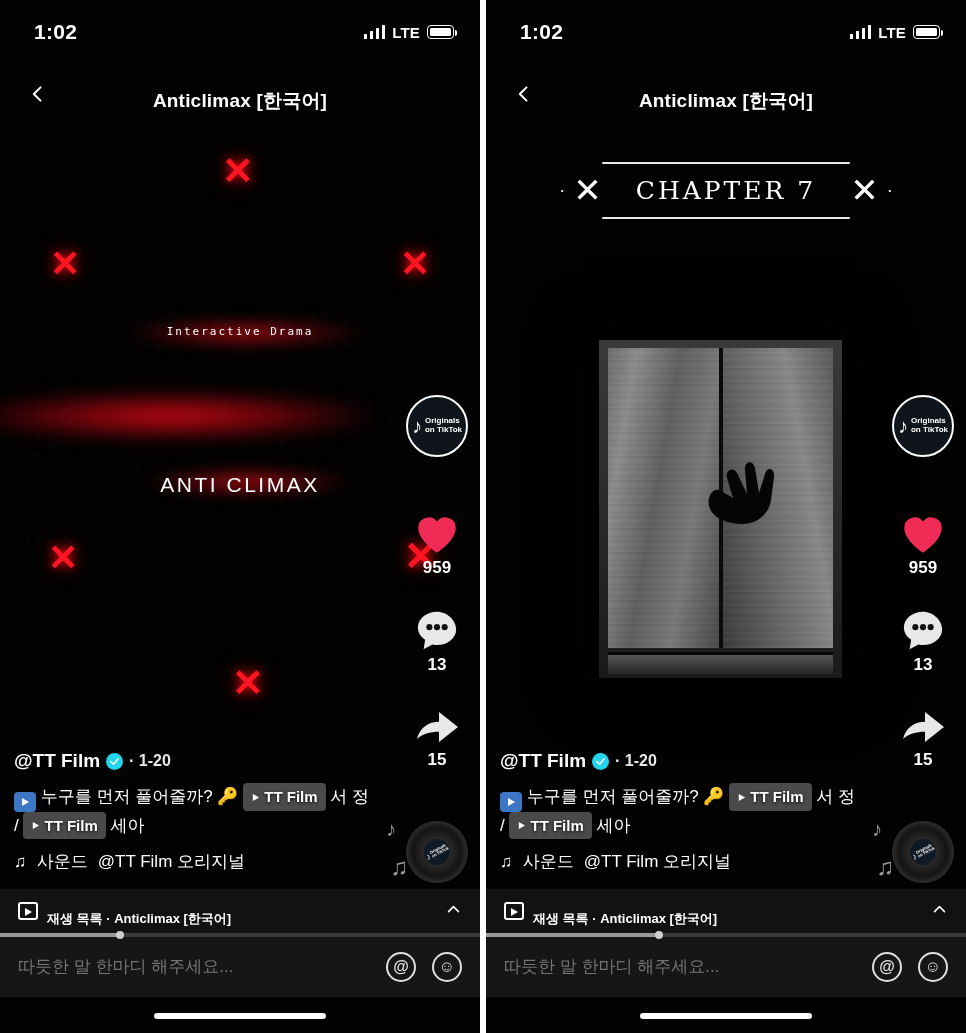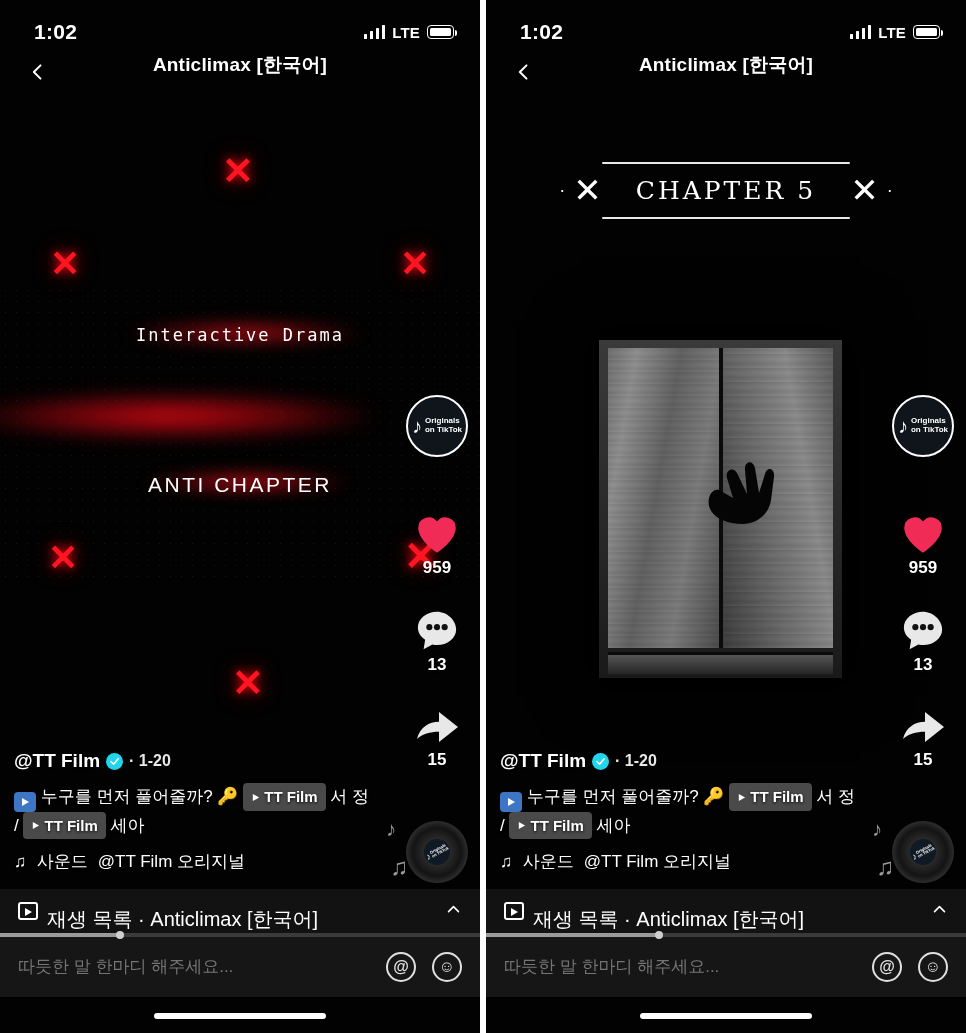--- a/index.html
+++ b/index.html
@@ -24,21 +24,21 @@
   .bars { display:flex; align-items:flex-end; gap:2.5px; height:14px; }
   .bars i { display:block; width:3.5px; background:#fff; border-radius:.5px; }
   .bars i:nth-child(1){height:5px;} .bars i:nth-child(2){height:8px;}
   .bars i:nth-child(3){height:11px;} .bars i:nth-child(4){height:14px;}
   .lte { color:#fff; font-size:15px; font-weight:bold; letter-spacing:.2px; }
   .battery { position:relative; width:27px; height:14px; border:1.7px solid #fff; border-radius:4px; padding:1.6px; }
   .battery::after { content:""; position:absolute; right:-4px; top:4px; width:2.4px; height:6px; background:#fff; border-radius:0 2px 2px 0; }
   .battery span { display:block; height:100%; background:#fff; border-radius:1.5px; }
 
   
-  .navbar { position:relative; height:62px; display:flex; align-items:flex-start; padding:0 18px; }
+  .navbar { position:relative; height:62px; display:flex; align-items:flex-end; padding:0 18px; }
   .back-btn { width:40px; height:40px; display:flex; align-items:center; justify-content:center; }
   .back-btn svg { width:20px; height:20px; }
   .nav-title { flex:1; text-align:center; color:#fff; font-size:19px; font-weight:bold; margin-right:40px; letter-spacing:.2px; }
 
   
   .video { position:absolute; left:0; top:0; width:480px; height:1033px; z-index:0; background:#000; }
 
   
   .poster { position:absolute; inset:0; background:#020202; }
   .dots {
@@ -57,21 +57,21 @@
     filter:blur(7px);
   }
   .redstreak3 {
     position:absolute; left:140px; top:468px; width:215px; height:28px;
     background:radial-gradient(ellipse at center, rgba(200,12,22,.85) 0%, rgba(0,0,0,0) 70%);
     filter:blur(7px);
   }
   .xmark { position:absolute; color:#ff1522; font-weight:bold; line-height:1;
            text-shadow:0 0 10px rgba(255,0,18,.95), 0 0 22px rgba(255,0,18,.6); }
   .tagline { position:absolute; width:480px; text-align:center; color:#fff;
-             font-family:"DejaVu Sans Mono", monospace; font-size:17px; letter-spacing:2px; top:325px; }
+             font-family:"DejaVu Sans Mono", monospace; font-size:11px; letter-spacing:2px; top:325px; }
   .ktitle { position:absolute; width:480px; text-align:center; color:#fff;
             font-size:54px; font-weight:bold; top:380px; letter-spacing:1px;
             text-shadow:0 0 14px rgba(255,255,255,.35); }
   .subtitle { position:absolute; width:480px; text-align:center; color:#fff;
               font-size:21px; letter-spacing:2.5px; top:473px; }
 
   
   .chapter-wrap { position:absolute; left:0; top:140px; width:480px; height:100px; display:flex; align-items:center; justify-content:center; gap:0; }
   .chap-x { color:#fff; font-size:34px; font-weight:300; font-family:"DejaVu Sans", sans-serif; }
   .chap-dot { color:#fff; font-size:18px; margin:0 8px; }
@@ -142,21 +142,21 @@
   .disc-text { color:#fff; font-size:4px; line-height:1.1; font-weight:bold; }
   .float-note { position:absolute; color:#9a9a9a; z-index:5; }
 
   
   .playlist-bar {
     position:absolute; left:0; bottom:100px; width:480px; height:44px;
     background:#121212; display:flex; align-items:center; padding:0 18px; z-index:8;
   }
   .pl-icon { width:20px; height:18px; border:2px solid #fff; border-radius:3px; position:relative; margin-right:9px; flex:0 0 auto; }
   .pl-icon::after { content:""; position:absolute; left:5px; top:3.5px; border-left:7px solid #fff; border-top:4.5px solid transparent; border-bottom:4.5px solid transparent; }
-  .pl-text { color:#fff; font-size:20px; font-weight:normal; flex:1;margin-top:16px; }
+  .pl-text { color:#fff; font-size:13px; font-weight:bold; flex:1;margin-top:16px; }
   .pl-chevron svg { width:17px; height:17px; }
 
   .progress { position:absolute; left:0; bottom:96px; width:480px; height:4px; background:#3a3a3a; z-index:9; }
   .progress-fill { height:100%; background:#9a9a9a; position:relative; }
   .progress-knob { position:absolute; right:-4px; top:-2px; width:8px; height:8px; border-radius:50%; background:#cfcfcf; }
 
   .comment-bar { position:absolute; left:0; bottom:36px; width:480px; height:60px; background:#161616;
                  display:flex; align-items:center; padding:0 18px; z-index:8; }
   .comment-input { flex:1; color:#8b8b8b; font-size:17px; background:transparent; border:none; outline:none; font-family:"Liberation Sans", sans-serif; }
   .cb-icon { width:30px; height:30px; border:2px solid #e0e0e0; border-radius:50%; display:flex;
@@ -179,21 +179,21 @@
         <div class="redstreak3"></div>
 
         <div class="xmark" style="left:222px; top:152px; font-size:38px;">✕</div>
         <div class="xmark" style="left:50px; top:246px; font-size:36px;">✕</div>
         <div class="xmark" style="left:400px; top:246px; font-size:36px;">✕</div>
         <div class="xmark" style="left:48px; top:540px; font-size:36px;">✕</div>
         <div class="xmark" style="left:232px; top:664px; font-size:38px;">✕</div>
         <div class="xmark" style="left:404px; top:536px; font-size:40px; z-index:6;">✕</div>
 
         <div class="tagline">Interactive Drama</div>
-        <div class="subtitle">ANTI CHAPTER</div>
+        <div class="subtitle">ANTI CLIMAX</div>
       </div>
     </div>
 
     <div class="statusbar" style="position:relative; z-index:10;">
       <div class="clock">1:02</div>
       <div class="status-right">
         <div class="bars">
             <i></i>
             <i></i>
             <i></i>
@@ -333,21 +333,21 @@
 
   <div class="panel">
 
     <div class="video">
       <div class="poster">
 
         <div class="chapter-wrap">
           <span class="chap-dot">·</span>
           <span class="chap-x">✕</span>
           <span class="chap-box">
-            <span class="chap-text">CHAPTER 5</span>
+            <span class="chap-text">CHAPTER 7</span>
           </span>
           <span class="chap-x">✕</span>
           <span class="chap-dot">·</span>
         </div>
 
         <div class="wardrobe">
           <div class="ward-frame"></div>
           <div class="ward-inner">
             <div class="door left"></div>
             <div class="door right"></div>

